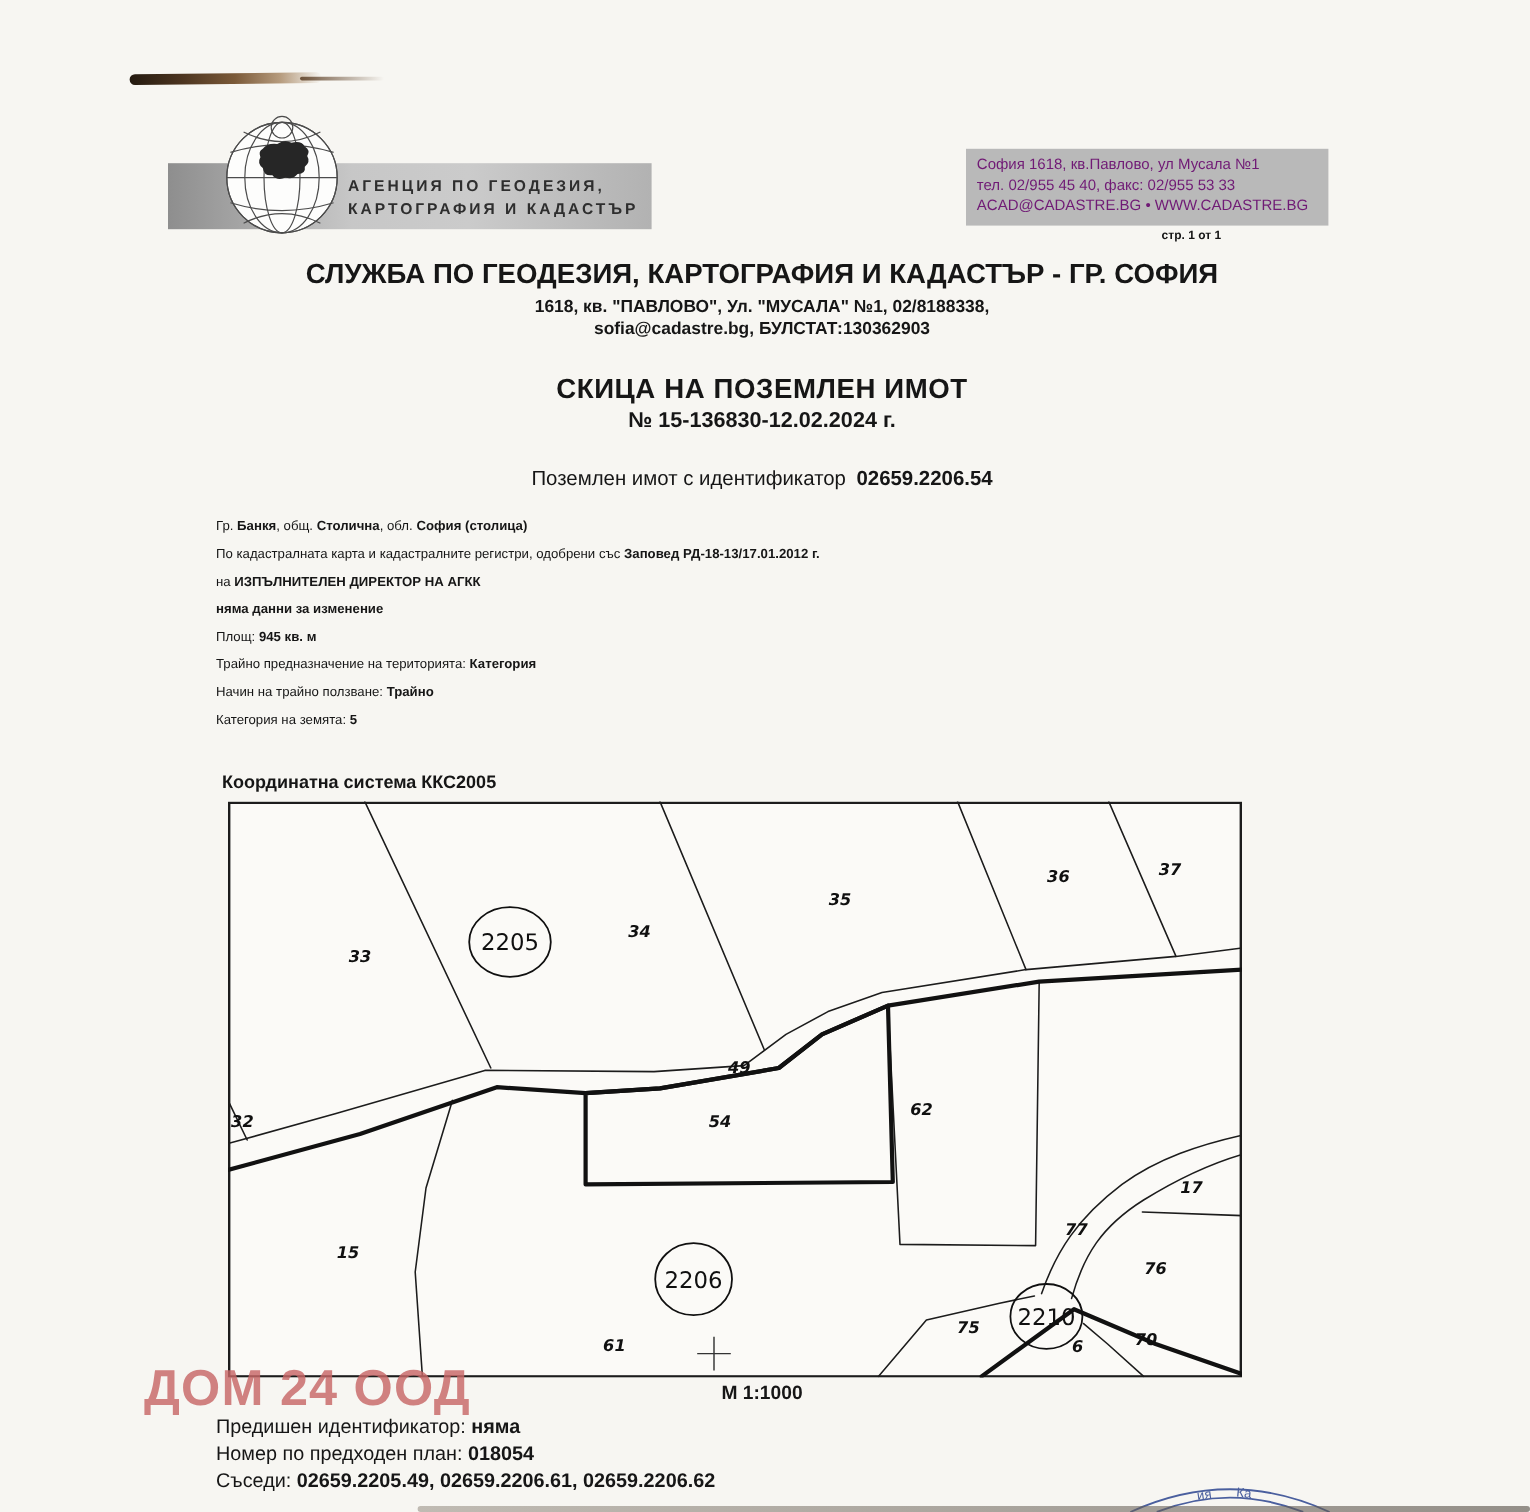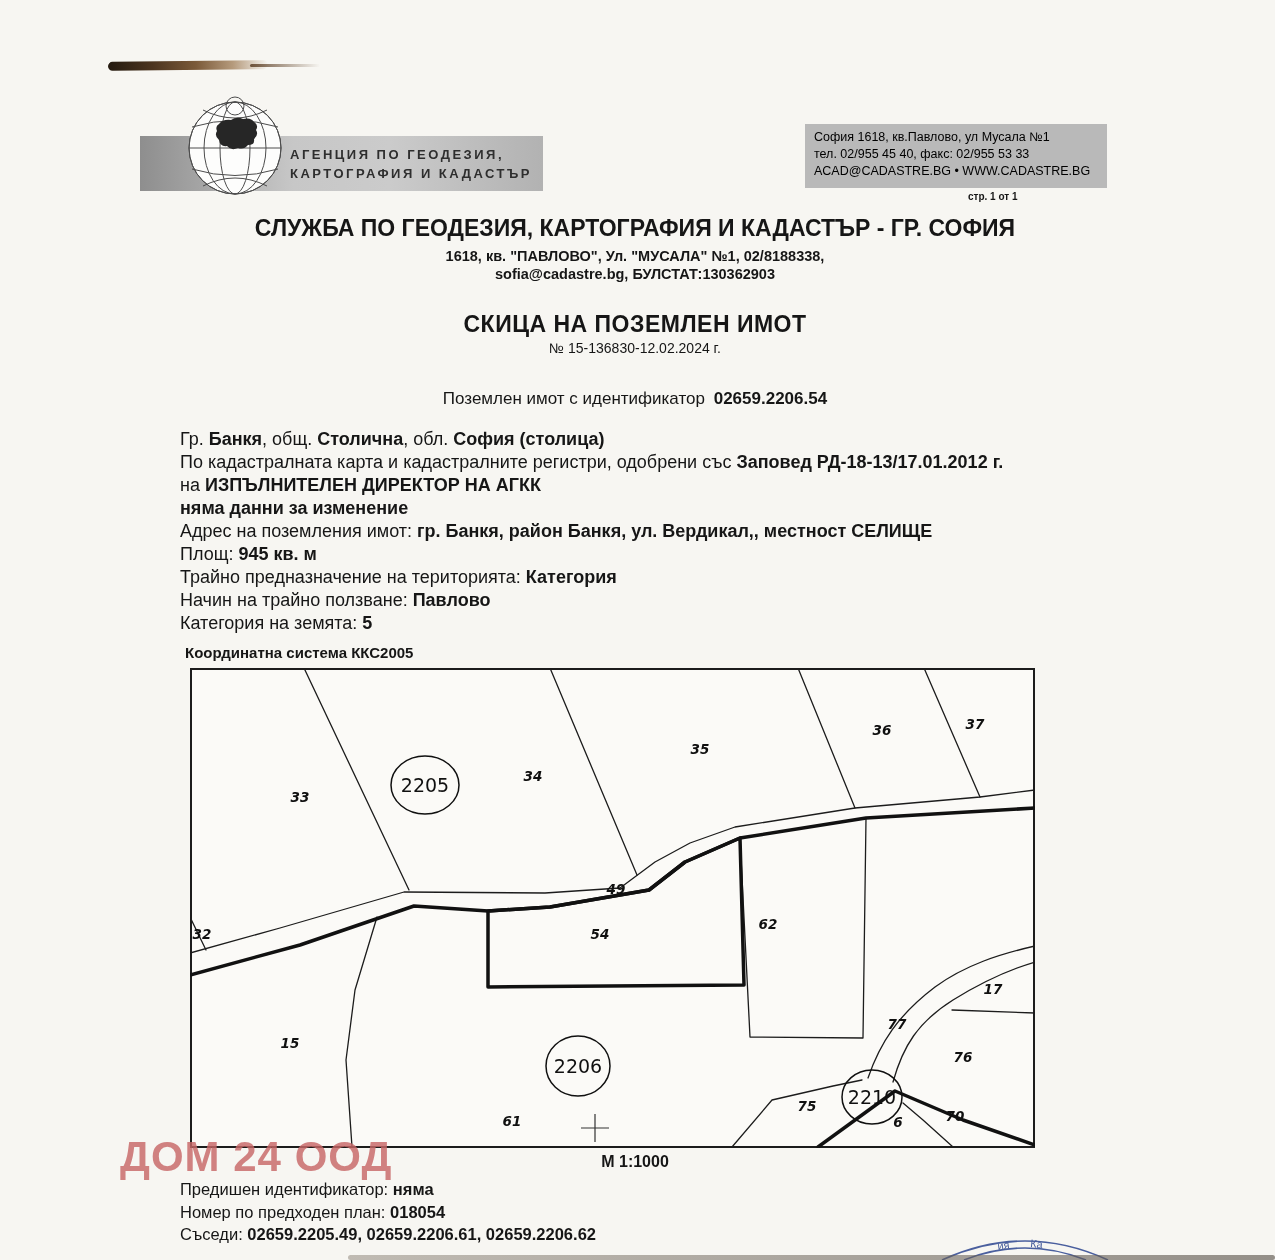--- a/index.html
+++ b/index.html
@@ -27,34 +27,34 @@
   }
   .banner-text{
     position:absolute;left:150px;top:9px;
     font-size:13px;font-weight:bold;letter-spacing:2.5px;color:#2e2e2e;line-height:19px;
     white-space:nowrap;
   }
   .globe{left:183px;top:92px;width:104px;height:108px;}
   .hq-box{
     left:805px;top:124px;width:302px;height:64px;background:#b9b9b9;
     padding:5px 9px;box-sizing:border-box;
-    font-size:12.5px;line-height:17px;color:#000000;white-space:nowrap;
+    font-size:12.5px;line-height:17px;color:#701a75;white-space:nowrap;
   }
   .page-ind{left:968px;top:191px;font-size:10px;font-weight:bold;}
 
   .centerwrap{left:55px;width:1160px;text-align:center;}
   .office-title{top:215px;font-size:23px;font-weight:bold;}
   .office-sub1{top:248px;font-size:14.5px;font-weight:bold;}
   .office-sub2{top:266px;font-size:14.5px;font-weight:bold;}
   .doc-title{top:311px;font-size:23px;font-weight:bold;letter-spacing:.5px;}
-  .doc-num{top:340px;font-size:14px;font-weight:normal;}
+  .doc-num{top:340px;font-size:18px;font-weight:bold;}
   .ident{top:389px;font-size:17px;}
   .ident .b{margin-left:4px;}
 
-  .details{left:180px;top:428px;font-size:18px;line-height:23px;width:880px;}
+  .details{left:180px;top:428px;font-size:11px;line-height:23px;width:880px;}
   .details .line{white-space:nowrap;}
 
   .coordsys{left:185px;top:644px;font-size:15px;font-weight:bold;}
   .mapwrap{left:190px;top:668px;width:845px;height:480px;}
   svg text.plbl{font-family:"DejaVu Sans",sans-serif;font-style:italic;font-weight:bold;font-size:13.5px;fill:#101010;text-anchor:middle;}
   svg text.clbl{font-family:"DejaVu Sans",sans-serif;font-size:19px;fill:#101010;text-anchor:middle;}
 
   .scale{top:1153px;font-size:16px;font-weight:bold;}
   .watermark{
     left:120px;top:1133px;font-size:42px;font-weight:bold;letter-spacing:1px;
@@ -109,24 +109,23 @@
 <div class="abs centerwrap ident">
   <span>Поземлен имот с  идентификатор</span>
   <span class="b">02659.2206.54</span>
 </div>
 
 <div class="abs details">
   <div class="line"><span>Гр. </span><span class="b">Банкя</span><span>, общ. </span><span class="b">Столична</span><span>, обл. </span><span class="b">София (столица)</span></div>
   <div class="line"><span>По кадастралната карта и кадастралните регистри, одобрени със </span><span class="b">Заповед РД-18-13/17.01.2012 г.</span></div>
   <div class="line"><span>на </span><span class="b">ИЗПЪЛНИТЕЛЕН ДИРЕКТОР НА АГКК</span></div>
   <div class="line"><span class="b">няма данни за изменение</span></div>
-  <div class="line"><span>Адрес на поземления имот: </span><span class="b">гр. Банкя, район Банкя, ул. Вердикал,, местност СЕЛИЩЕ</span></div>
   <div class="line"><span>Площ: </span><span class="b">945 кв. м</span></div>
   <div class="line"><span>Трайно предназначение на територията: </span><span class="b">Категория</span></div>
-  <div class="line"><span>Начин на трайно ползване: </span><span class="b">Павлово</span></div>
+  <div class="line"><span>Начин на трайно ползване: </span><span class="b">Трайно</span></div>
   <div class="line"><span>Категория на земята: </span><span class="b">5</span></div>
 </div>
 
 <div class="abs coordsys">Координатна система ККС2005</div>
 <div class="abs mapwrap">
   <svg width="845" height="480" viewBox="0 0 845 480">
     <rect x="1" y="1" width="843" height="478" fill="#fbfaf7" stroke="#1c1c1c" stroke-width="2"></rect>
     <g fill="none" stroke="#1c1c1c" stroke-width="1.3" stroke-linejoin="round" stroke-linecap="round">
       <path d="M114,0 L219,222"></path>
       <path d="M360,0 L447,207"></path>

